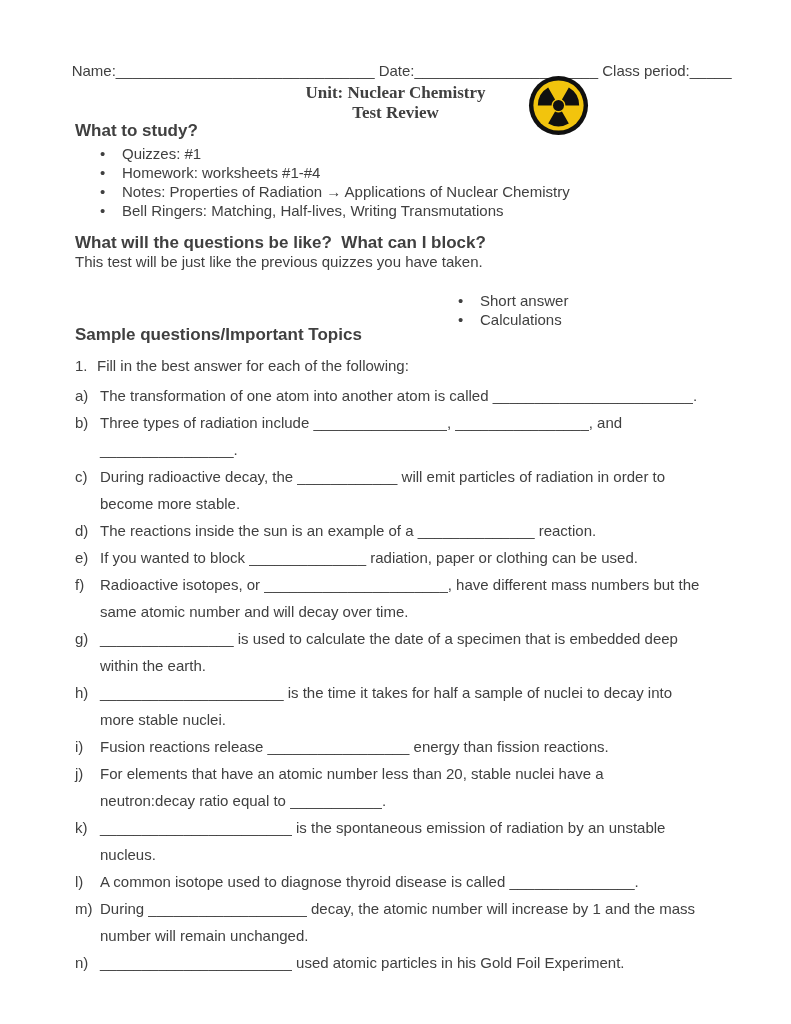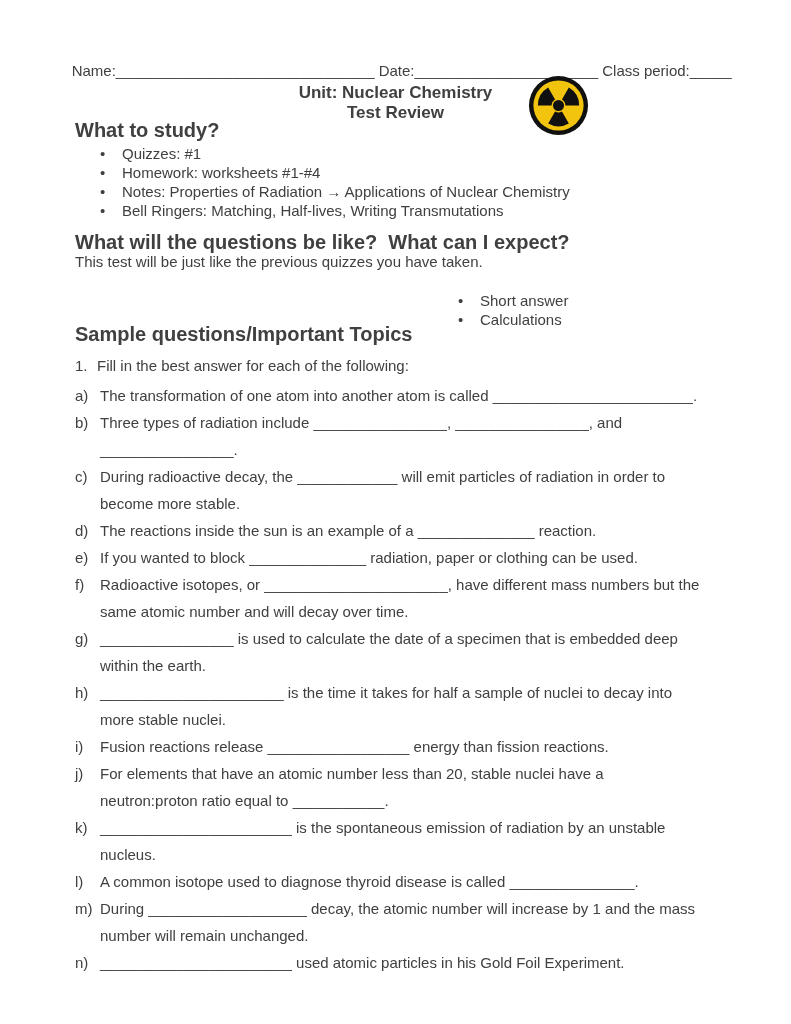--- a/index.html
+++ b/index.html
@@ -4,24 +4,24 @@
 <style>
   html,body{margin:0;padding:0;background:#ffffff;}
   .page{
     position:relative;width:791px;height:1024px;background:#ffffff;
     color:#404040;font-family:"Liberation Sans",sans-serif;font-size:15px;
     overflow:hidden;
   }
   .header-line{position:absolute;top:45px;left:55px;white-space:pre;}
   .title{
     position:absolute;top:83px;left:0;width:791px;text-align:center;
-    font-weight:bold;font-size:17px;line-height:20px;
+    font-weight:bold;font-size:17px;line-height:20px;font-family:Liberation Serif, serif;
   }
   .rad-icon{position:absolute;top:74px;left:527px;width:63px;height:63px;}
-  h3{margin:0;font-size:20px;font-weight:bold;line-height:19px;}
+  h3{margin:0;font-size:17px;font-weight:bold;line-height:19px;}
   .pre{white-space:pre;}
   section{position:absolute;left:75px;}
   .study{top:121px;}
   .expect{top:233px;width:680px;}
   .sample{top:325px;width:700px;}
   ul{list-style:none;margin:4px 0 0 0;padding:0 0 0 47px;}
   li{line-height:19px;position:relative;}
   li::before{content:"\2022";position:absolute;left:-22px;}
   .expect p{margin:0;line-height:19px;}
   .cols{position:relative;}
@@ -60,21 +60,21 @@
     <h3>What to study?</h3>
     <ul>
       <li>Quizzes: #1</li>
       <li>Homework: worksheets #1-#4</li>
       <li>Notes: Properties of Radiation → Applications of Nuclear Chemistry</li>
       <li>Bell Ringers: Matching, Half-lives, Writing Transmutations</li>
     </ul>
   </section>
 
   <section class="expect">
-    <h3 class="pre">What will the questions be like?  What can I expect?</h3>
+    <h3 class="pre">What will the questions be like?  What can I block?</h3>
     <p>This test will be just like the previous quizzes you have taken.</p>
     <div class="cols">
       <ul class="col1">
       </ul>
       <ul class="col2">
         <li>Short answer</li>
         <li>Calculations</li>
       </ul>
     </div>
   </section>
@@ -123,21 +123,21 @@
           <div class="txt">______________________ is the time it takes for half a sample of nuclei to decay into
 more stable nuclei.</div>
         </div>
       <div class="item">
           <span class="lbl">i)</span>
           <div class="txt">Fusion reactions release _________________ energy than fission reactions.</div>
         </div>
       <div class="item">
           <span class="lbl">j)</span>
           <div class="txt">For elements that have an atomic number less than 20, stable nuclei have a
-neutron:proton ratio equal to ___________.</div>
+neutron:decay ratio equal to ___________.</div>
         </div>
       <div class="item">
           <span class="lbl">k)</span>
           <div class="txt">_______________________ is the spontaneous emission of radiation by an unstable
 nucleus.</div>
         </div>
       <div class="item">
           <span class="lbl">l)</span>
           <div class="txt">A common isotope used to diagnose thyroid disease is called _______________.</div>
         </div>

